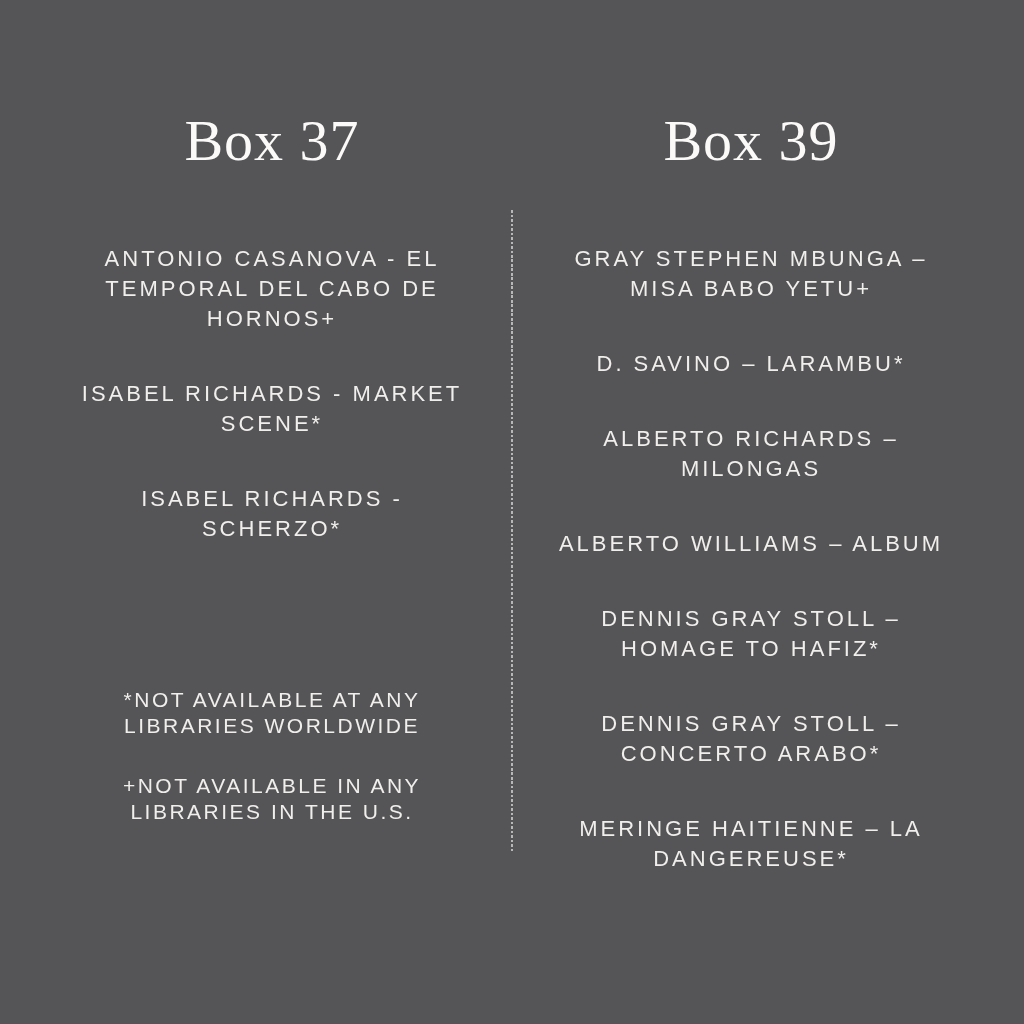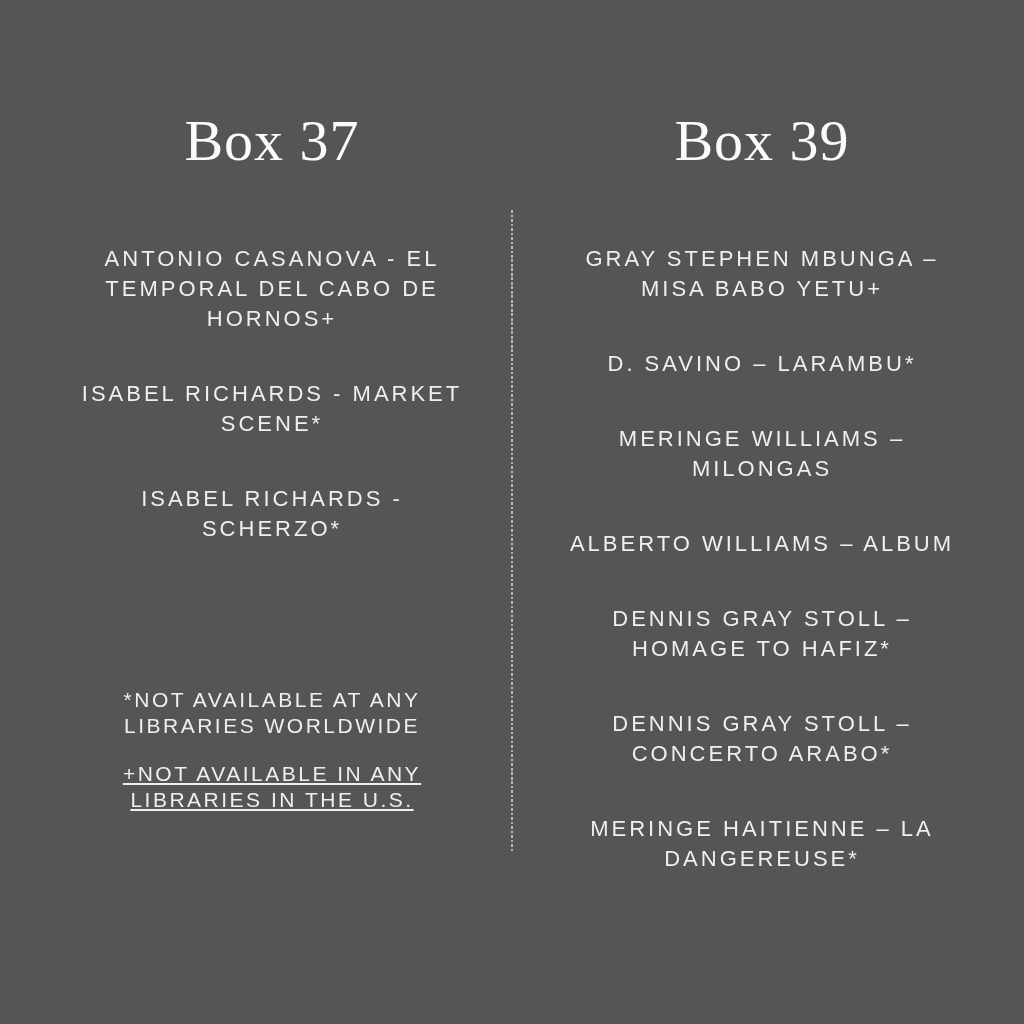--- a/index.html
+++ b/index.html
@@ -14,21 +14,21 @@
     background: #555457;
     overflow: hidden;
     font-family: "Liberation Sans", sans-serif;
   }
   .column {
     position: absolute;
     top: 108px;
     text-align: center;
   }
   .column-left  { left: 37px;  width: 470px; }
-  .column-right { left: 527px; width: 470px; }
+  .column-right { left: 516px; width: 470px; }
   .box-heading {
     margin: 0 0 70px 0;
     font-family: "Liberation Serif", serif;
     font-weight: 400;
     font-size: 58px;
     line-height: 66px;
     letter-spacing: 1px;
     color: #fbfaf8;
   }
   .item {
@@ -42,21 +42,21 @@
   .footnotes {
     margin-top: 143px;
   }
   .footnote {
     white-space: pre-line;
     font-size: 21px;
     line-height: 26px;
     letter-spacing: 2.5px;
     color: #f1efec;
   }
-  .footnote + .footnote { margin-top: 22px; text-decoration: underline; }
+  .footnote + .footnote { margin-top: 34px; }
   .divider {
     position: absolute;
     left: 511px;
     top: 210px;
     width: 1.5px;
     height: 643px;
     background-image: repeating-linear-gradient(
       to bottom,
       #c9c9c9 0px, #c9c9c9 2.5px,
       transparent 2.5px, transparent 4.5px
@@ -86,21 +86,21 @@
     </div>
   </section>
 
   <div class="divider"></div>
 
   <section class="column column-right">
     <h1 class="box-heading">Box 39</h1>
     <div class="item">GRAY STEPHEN MBUNGA –
 MISA BABO YETU+</div>
     <div class="item">D. SAVINO – LARAMBU*</div>
-    <div class="item">MERINGE WILLIAMS –
+    <div class="item">ALBERTO RICHARDS –
 MILONGAS</div>
     <div class="item">ALBERTO WILLIAMS – ALBUM</div>
     <div class="item">DENNIS GRAY STOLL –
 HOMAGE TO HAFIZ*</div>
     <div class="item">DENNIS GRAY STOLL –
 CONCERTO ARABO*</div>
     <div class="item">MERINGE HAITIENNE – LA
 DANGEREUSE*</div>
   </section>
 

